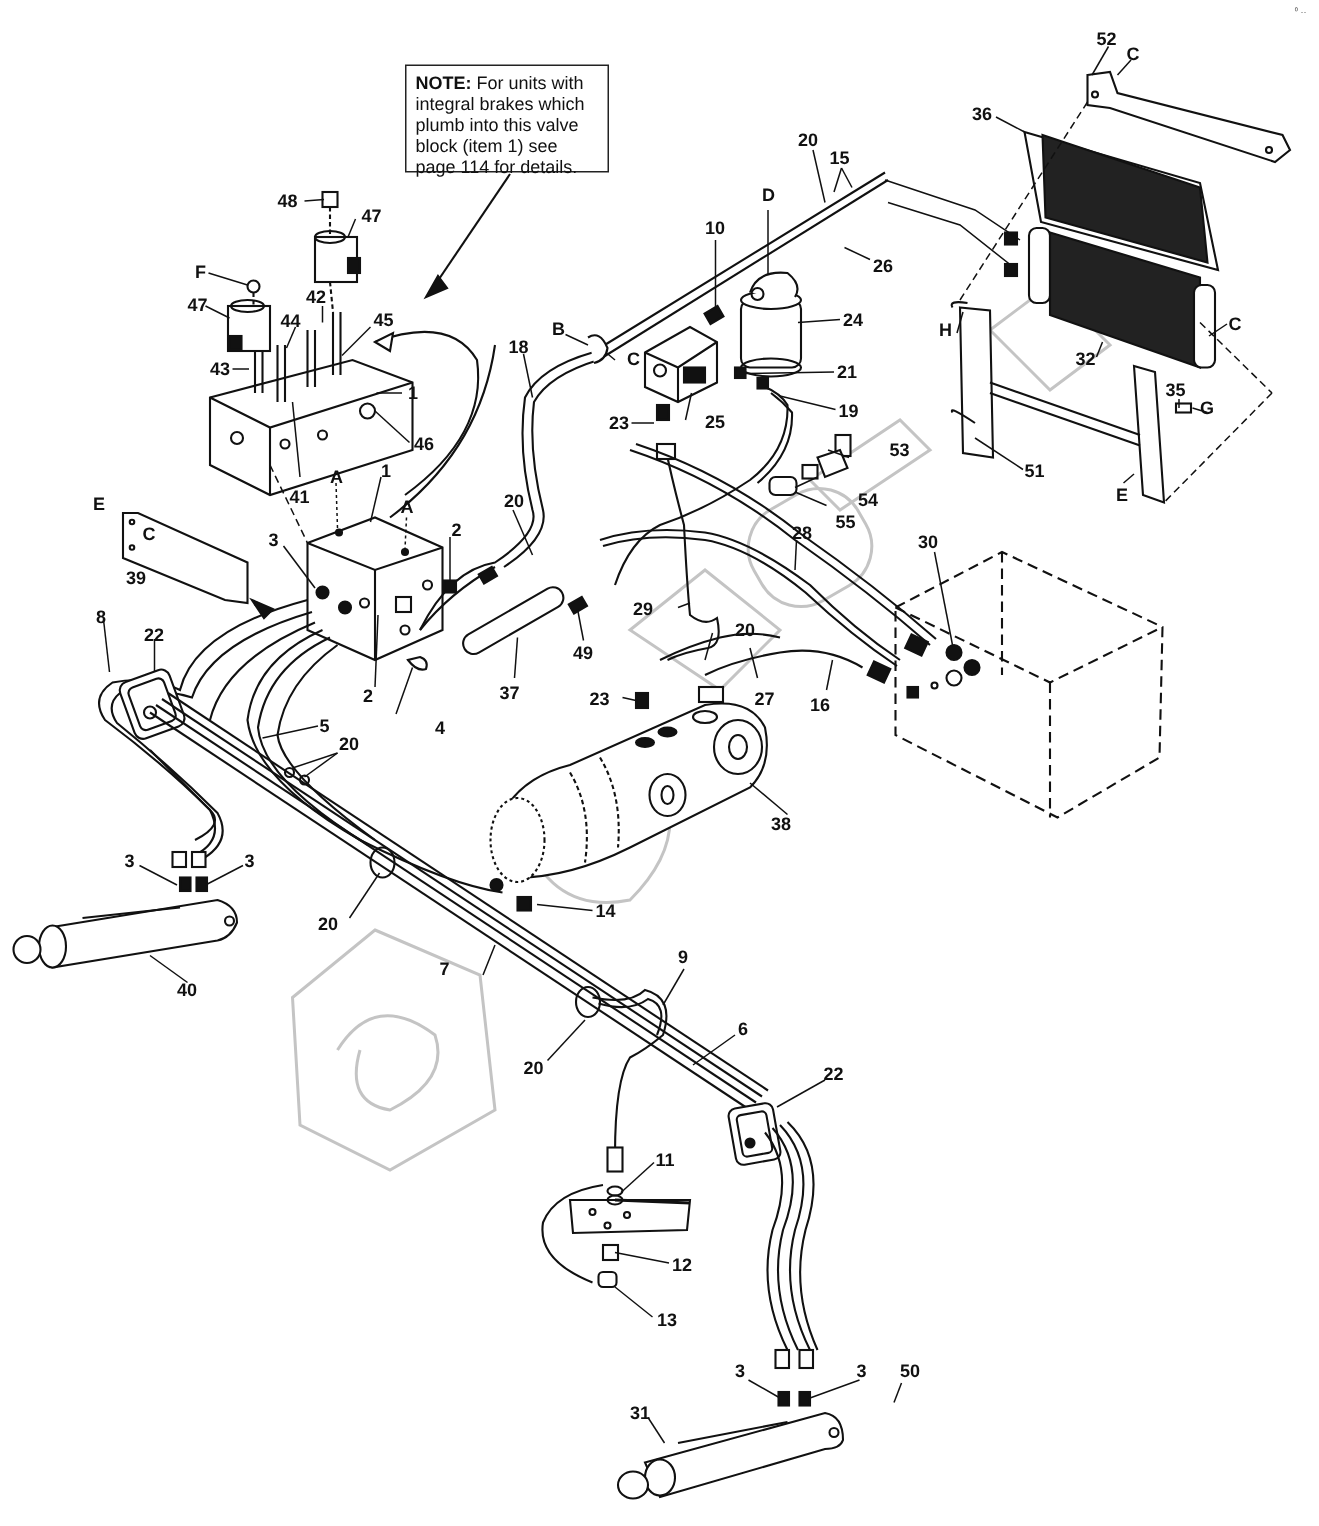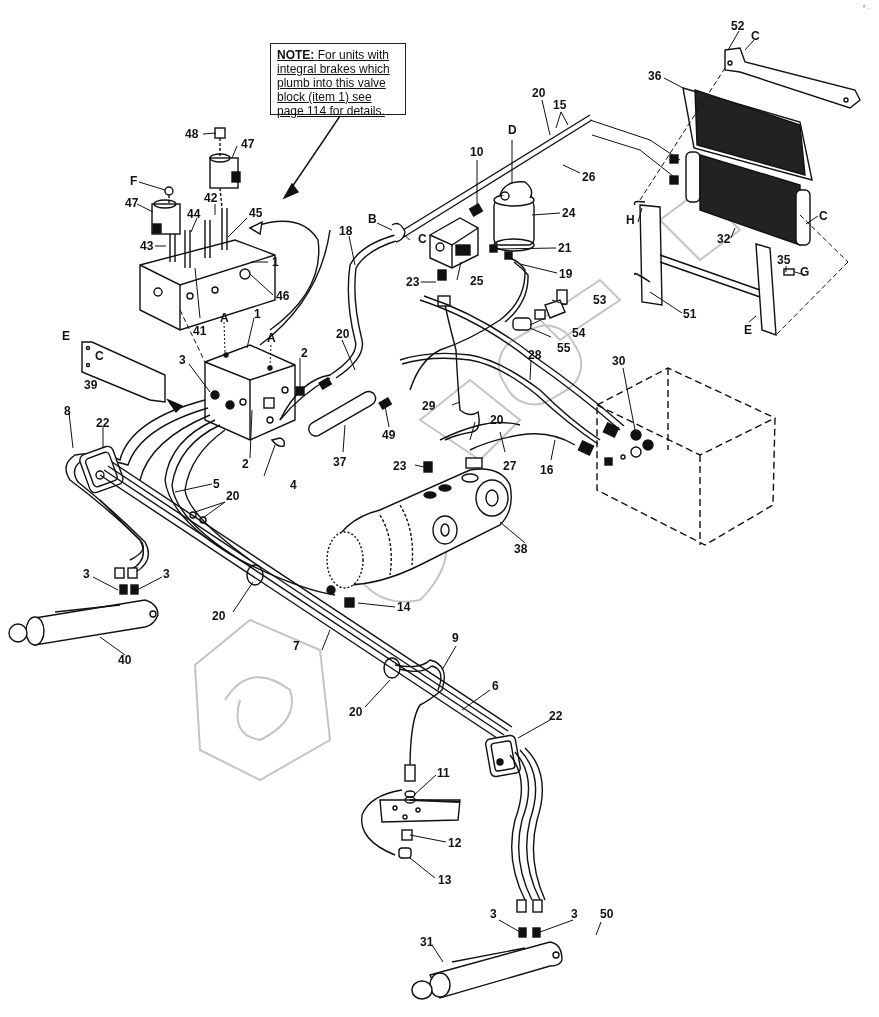--- a/index.html
+++ b/index.html
@@ -1,19 +1,19 @@
 <!DOCTYPE html>
 <html><head>
   <meta charset="utf-8">
   <style>
     html, body { margin: 0; padding: 0; background: #ffffff; }
     body { width: 879px; height: 1017px; position: relative; overflow: hidden; font-family: "Liberation Sans", sans-serif; }
     #diagram { position: absolute; left: 0; top: 0; width: 879px; height: 1017px; }
     .lbl { font-family: "Liberation Sans", sans-serif; font-size: 12px; font-weight: bold; fill: #111; }
-    .note-box { position: absolute; left: 270px; top: 43px; width: 136px; height: 72px; border: 1px solid #222; background: #fff; padding: 4px 6px; box-sizing: border-box; font-size: 12px; line-height: 14px; color: #111; text-decoration: underline; }
+    .note-box { position: absolute; left: 270px; top: 43px; width: 136px; height: 72px; border: 1px solid #222; background: #fff; padding: 4px 6px; box-sizing: border-box; font-size: 12px; line-height: 14px; color: #111; }
     .note-box b { font-weight: bold; }
     .corner-mark { position: absolute; right: 8px; top: 4px; font-size: 6px; color: #555; }
   </style>
 </head>
 <body>
 
 <div class="note-box">
   <b>NOTE:</b>
   <span>For units with integral brakes which plumb into this valve block (item 1) see page 114 for details.</span>
 </div>

